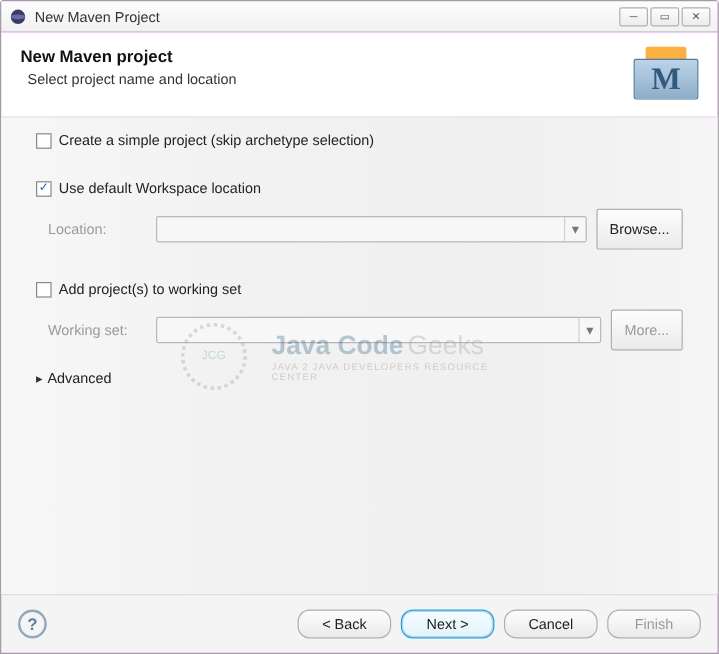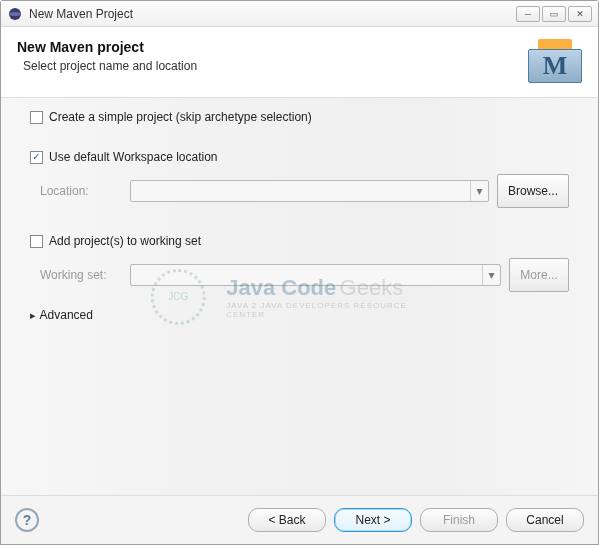--- a/index.html
+++ b/index.html
@@ -128,16 +128,16 @@
       </div>
     </div>
 
   </div>
 
   <div class="footer">
     <div class="help-icon">?</div>
     <div class="footer-spacer"></div>
     <div class="btn">&lt; Back</div>
     <div class="btn primary">Next &gt;</div>
+    <div class="btn">Cancel</div>
     <div class="btn disabled">Finish</div>
-    <div class="btn">Cancel</div>
   </div>
 </div>
 
 </body></html>

